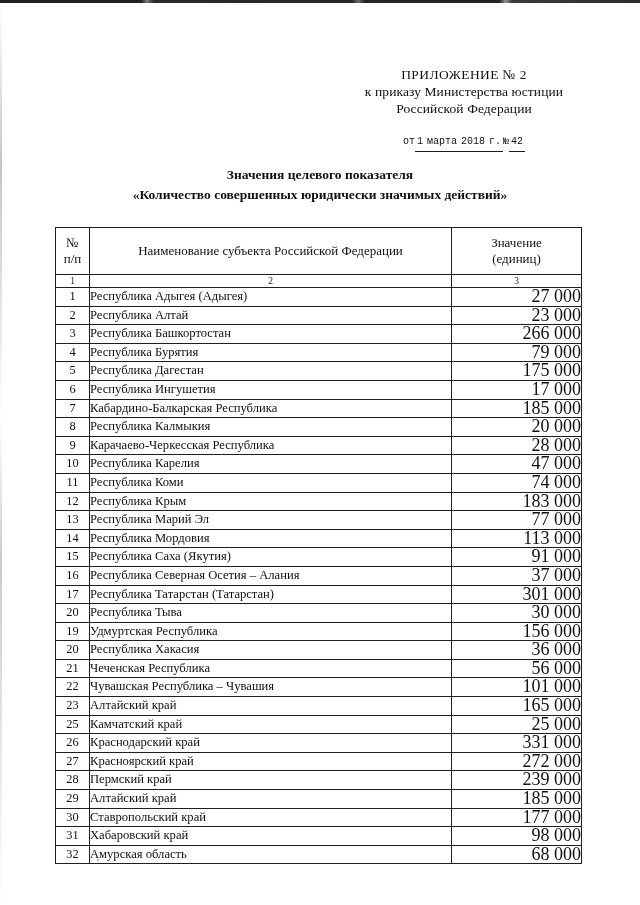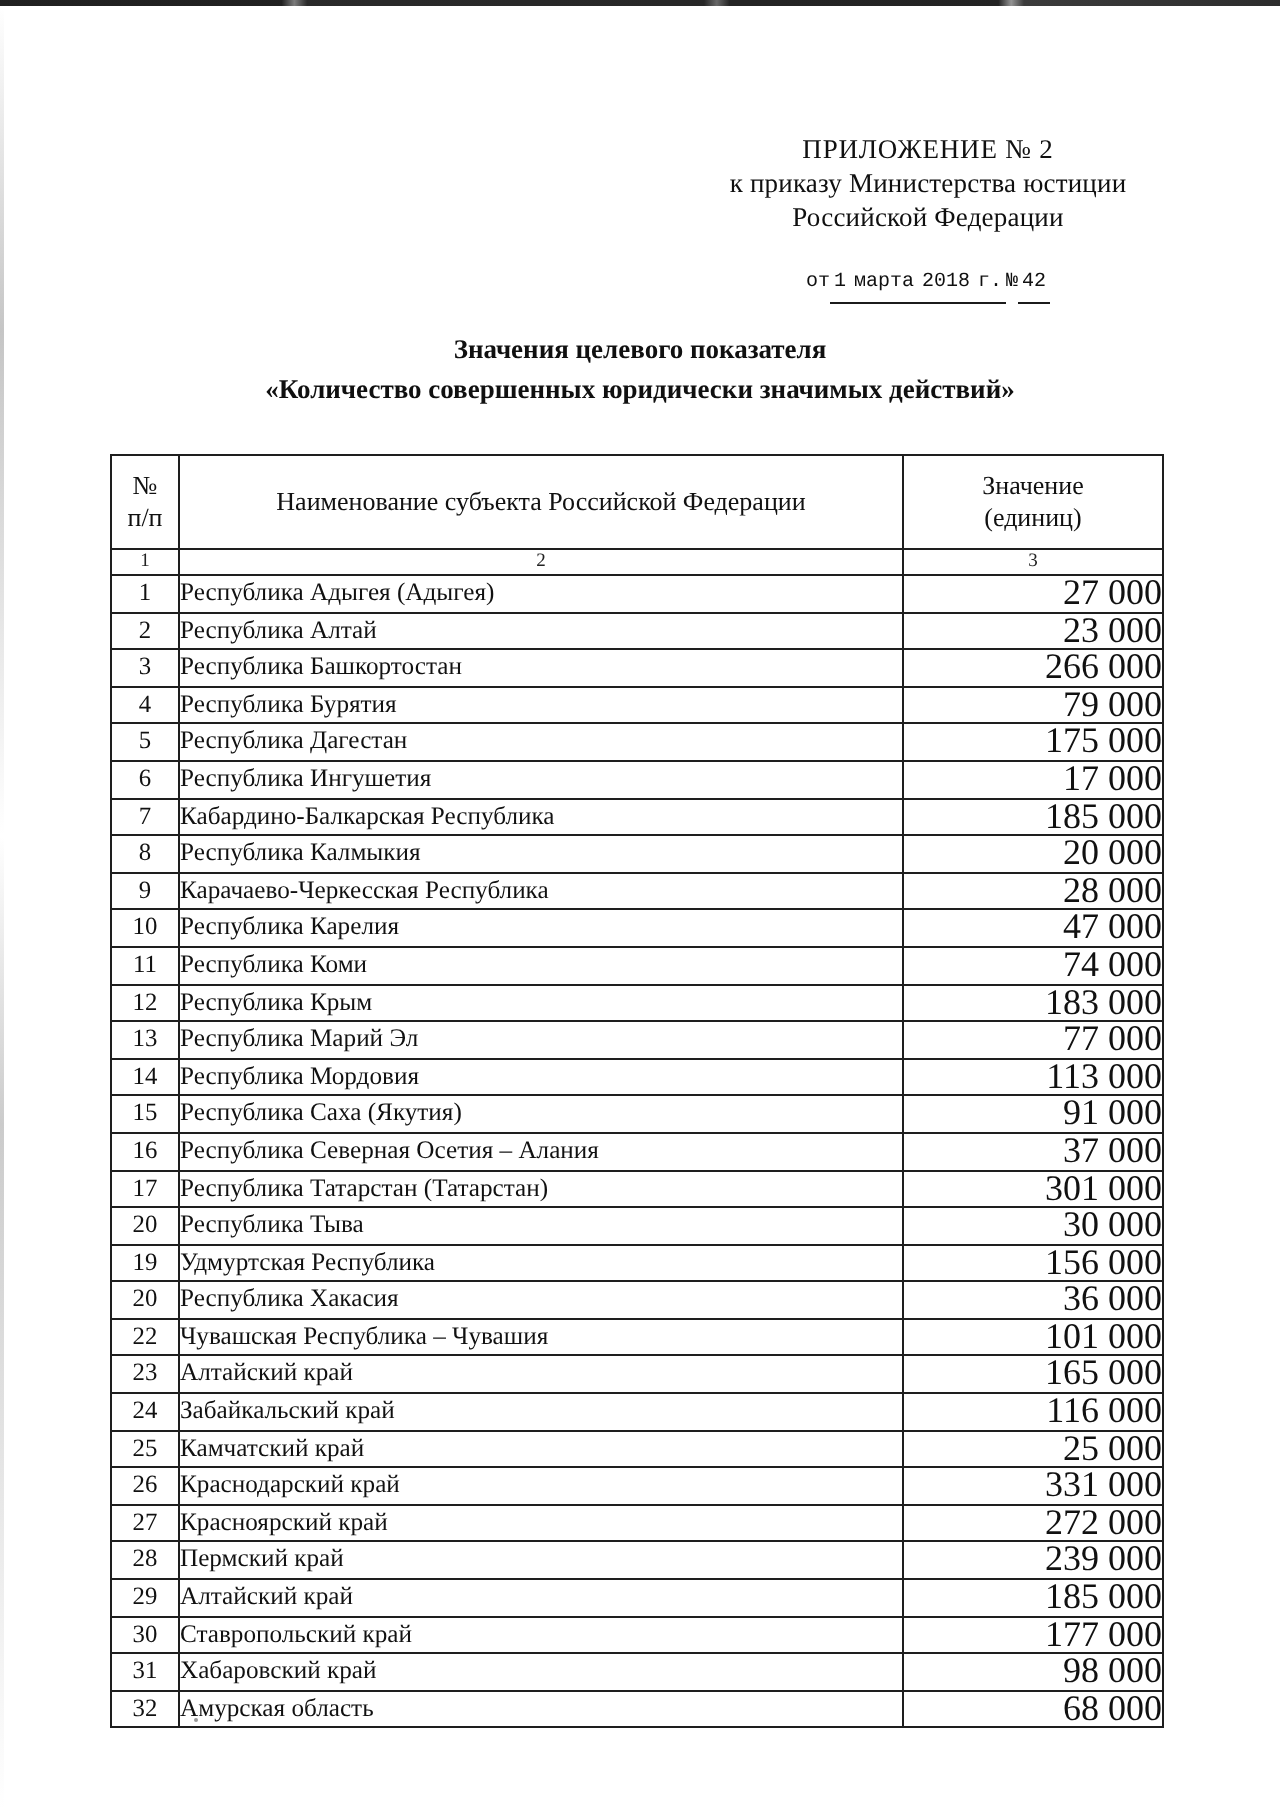--- a/index.html
+++ b/index.html
@@ -295,35 +295,35 @@
         <td class="cell-num">19</td>
         <td class="cell-name">Удмуртская Республика</td>
         <td class="cell-value">156 000</td>
       </tr>
       <tr>
         <td class="cell-num">20</td>
         <td class="cell-name">Республика Хакасия</td>
         <td class="cell-value">36 000</td>
       </tr>
       <tr>
+        <td class="cell-num">21</td>
+        <td class="cell-name">Чеченская Республика</td>
+        <td class="cell-value">56 000</td>
+      </tr>
+      <tr>
         <td class="cell-num">22</td>
         <td class="cell-name">Чувашская Республика – Чувашия</td>
         <td class="cell-value">101 000</td>
       </tr>
       <tr>
         <td class="cell-num">23</td>
         <td class="cell-name">Алтайский край</td>
         <td class="cell-value">165 000</td>
       </tr>
       <tr>
-        <td class="cell-num">24</td>
-        <td class="cell-name">Забайкальский край</td>
-        <td class="cell-value">116 000</td>
-      </tr>
-      <tr>
         <td class="cell-num">25</td>
         <td class="cell-name">Камчатский край</td>
         <td class="cell-value">25 000</td>
       </tr>
       <tr>
         <td class="cell-num">26</td>
         <td class="cell-name">Краснодарский край</td>
         <td class="cell-value">331 000</td>
       </tr>
       <tr>

